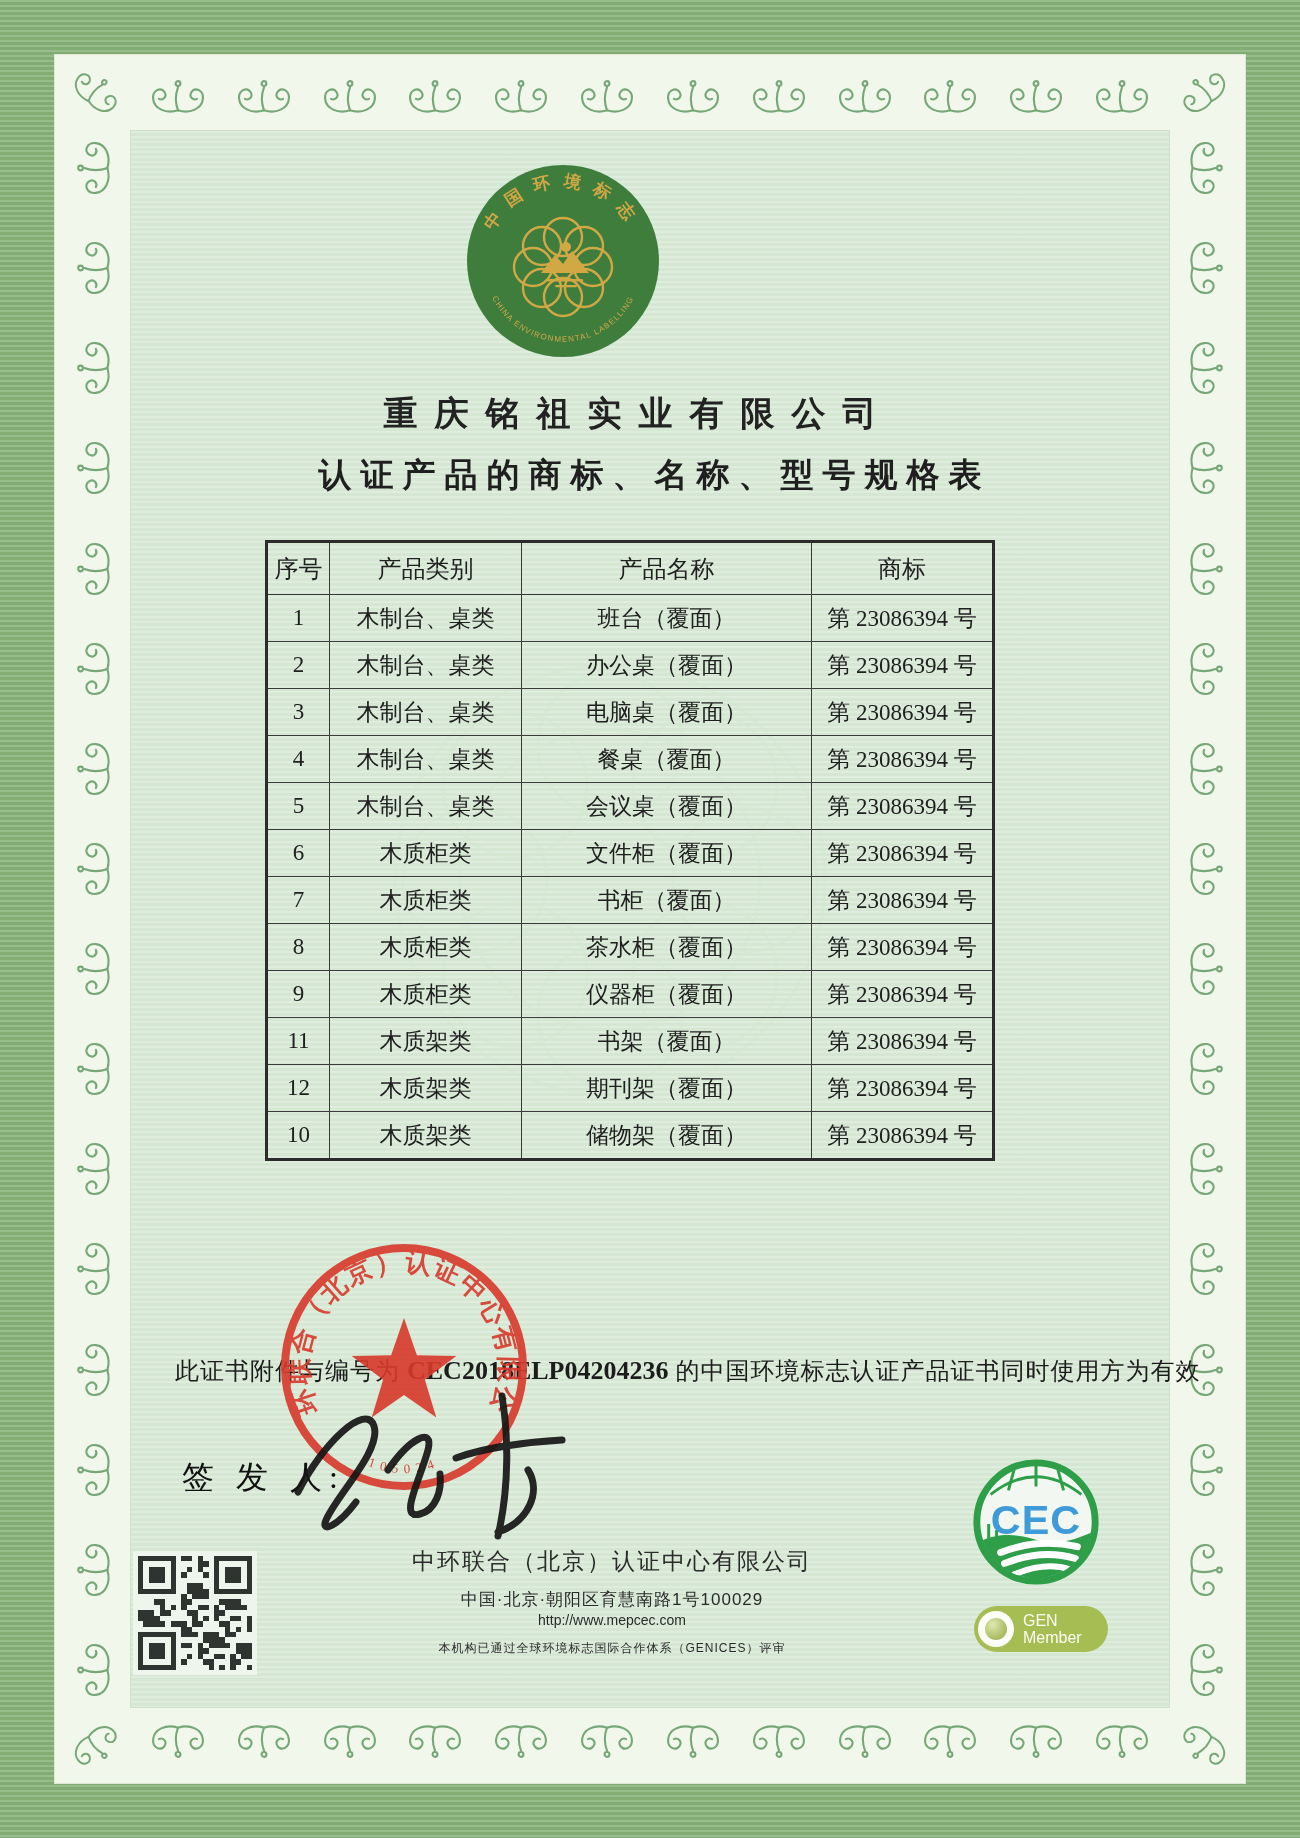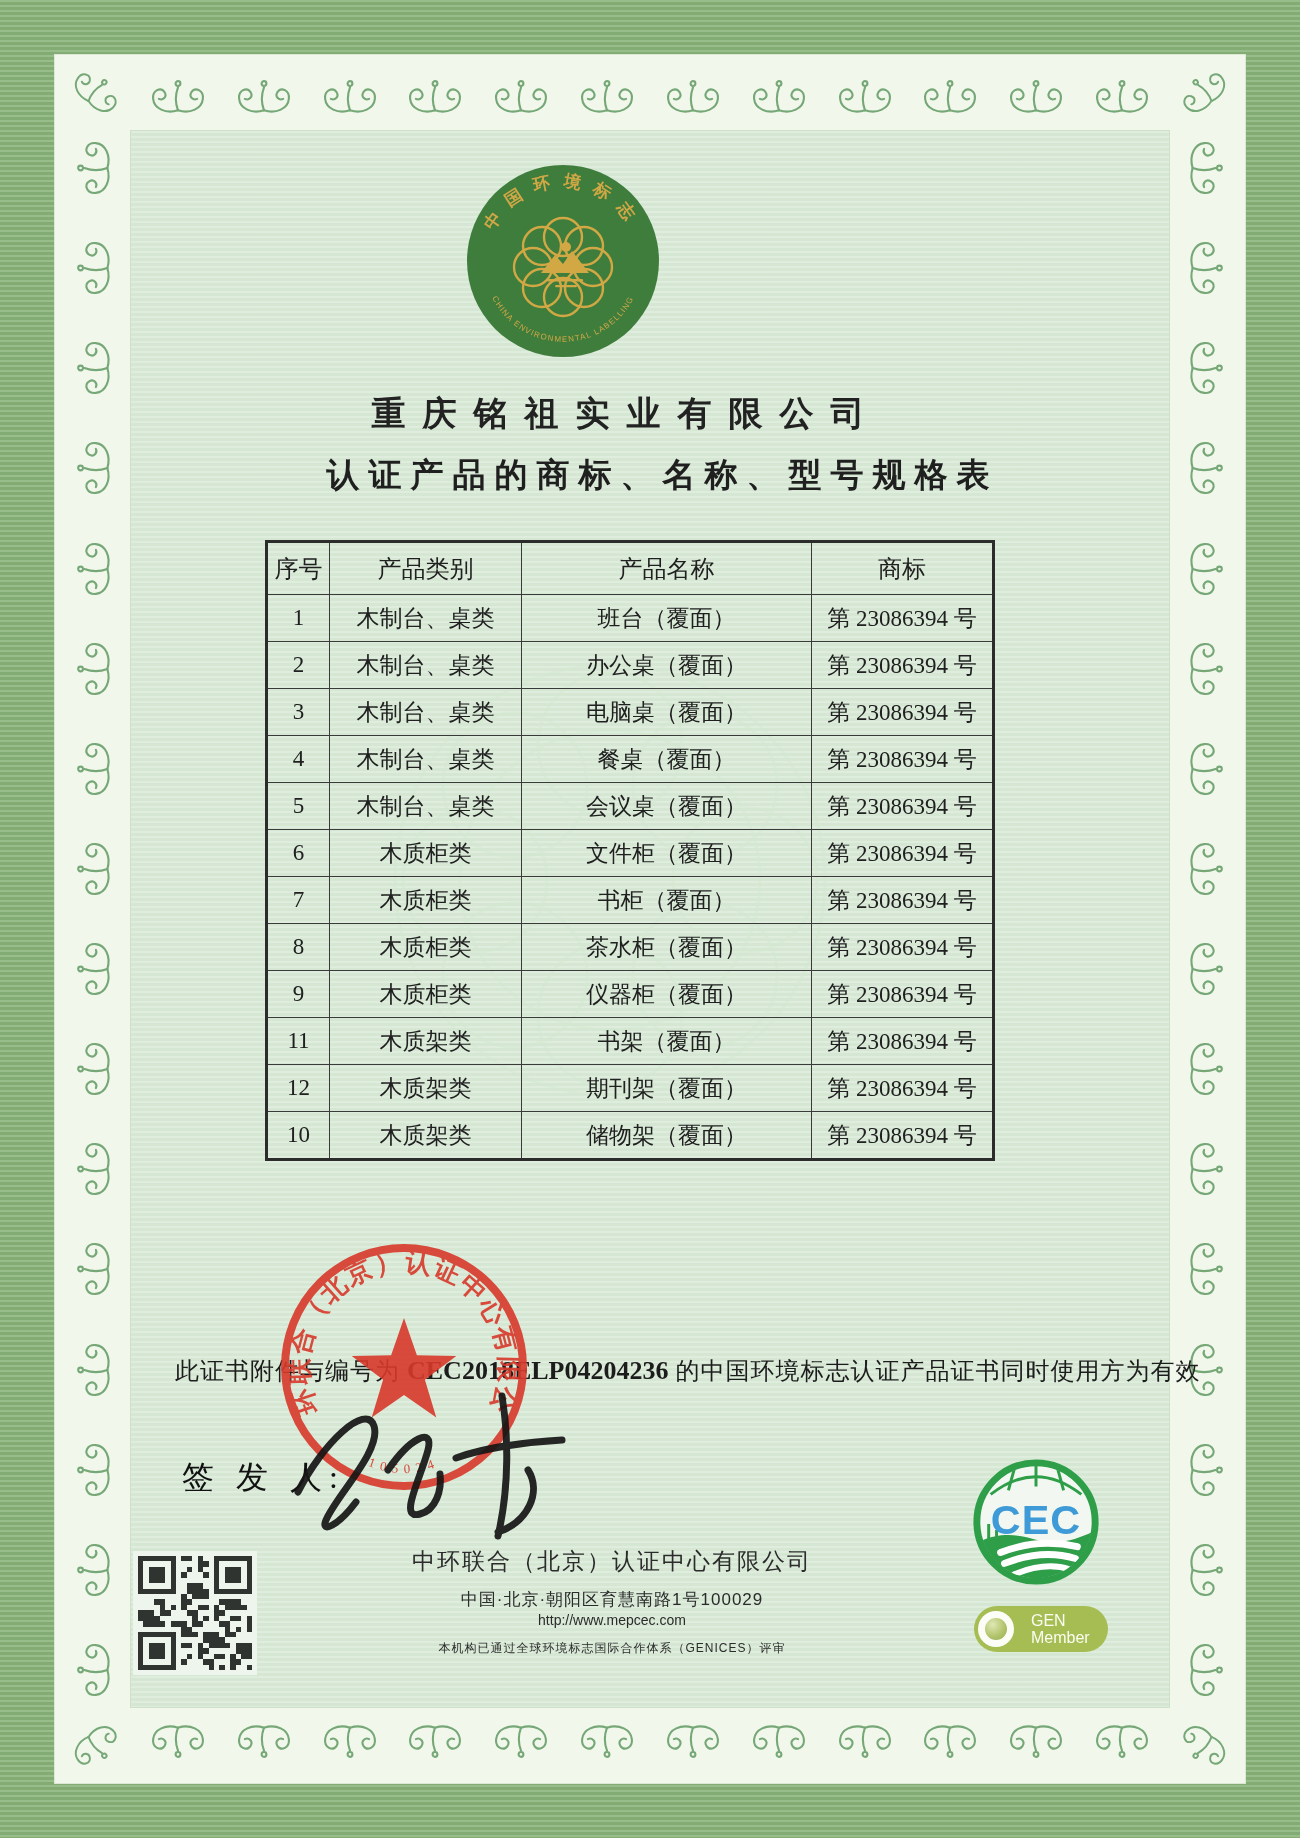--- a/index.html
+++ b/index.html
@@ -21,23 +21,23 @@
   .orn-right{top:92px;bottom:92px;right:8px;width:62px;flex-direction:column;transform:scaleX(-1);}
   .orn{width:64px;height:44px;flex:0 0 auto;}
   .orn-left .orn,.orn-right .orn{transform:rotate(-90deg);}
   .corner{position:absolute;width:58px;height:58px;}
   .c-tl{top:8px;left:14px;transform:rotate(40deg);}
   .c-tr{top:8px;right:14px;transform:rotate(-40deg) scaleX(-1);}
   .c-bl{bottom:8px;left:14px;transform:rotate(140deg) scaleX(-1);}
   .c-br{bottom:8px;right:14px;transform:rotate(-140deg);}
   
   .logo{position:absolute;left:332px;top:30px;width:200px;height:200px;z-index:2;}
-  .title{position:absolute;left:0;width:974px;top:260px;text-align:center;
+  .title{position:absolute;left:12px;width:974px;top:260px;text-align:center;
     font-size:34px;font-weight:600;color:#222;letter-spacing:17px;text-indent:17px;z-index:3;}
-  .subtitle{position:absolute;left:8px;width:1038px;top:322px;text-align:center;
+  .subtitle{position:absolute;left:0;width:1038px;top:322px;text-align:center;
     font-size:33px;font-weight:600;color:#1f1f1f;letter-spacing:9px;text-indent:9px;z-index:3;}
   .watermark{position:absolute;left:199px;top:469px;width:560px;height:560px;z-index:1;opacity:.6;}
   table.products{position:absolute;left:134px;top:409px;width:727px;border-collapse:collapse;
     z-index:2;table-layout:fixed;background:transparent;border-radius:25px;}
   table.products th,table.products td{border:1.5px solid #3a3a3a;text-align:center;
     vertical-align:middle;color:#202020;overflow:hidden;white-space:nowrap;}
   table.products{border:3.5px solid #2c2c2c;}
   table.products th{height:49px;font-size:24px;font-weight:500;}
   table.products td{height:44px;font-size:23px;font-weight:400;}
   .col-seq{width:63px;}.col-cat{width:192px;}.col-name{width:290px;}.col-tm{width:182px;}
@@ -51,21 +51,21 @@
   .qr{position:absolute;left:2px;top:1420px;width:124px;height:124px;z-index:2;background:#eef5ec;padding:5px;box-sizing:border-box;}
   .footer{position:absolute;left:181px;top:1415px;width:600px;text-align:center;z-index:2;
     font-family:"Liberation Sans","DejaVu Sans",sans-serif;color:#2b2b2b;}
   .f-org{font-size:23px;letter-spacing:2px;}
   .f-addr{font-size:17px;margin-top:11px;letter-spacing:1px;}
   .f-web{font-size:14px;margin-top:1px;}
   .f-note{font-size:12px;margin-top:12px;letter-spacing:1px;}
   .cec{position:absolute;left:836px;top:1322px;width:138px;height:138px;z-index:2;}
   .gen{position:absolute;left:843px;top:1475px;width:134px;height:46px;border-radius:23px;
     background:#a6bd53;z-index:2;display:flex;align-items:center;
-    font-family:"Liberation Sans","DejaVu Sans",sans-serif;gap:8px;}
+    font-family:"Liberation Sans","DejaVu Sans",sans-serif;}
   .gen-globe{position:relative;width:36px;height:36px;margin-left:4px;border-radius:50%;background:#fdfdf8;
     display:flex;align-items:center;justify-content:center;}
   .gen-sphere{width:22px;height:22px;border-radius:50%;
     background:radial-gradient(circle at 35% 30%,#dfe8b4,#b3c56e 55%,#94ab4e);}
   .gen-text{margin-left:9px;color:#fbfdf2;font-size:16px;line-height:17px;}
   .hidden-ringtext{position:absolute;width:1px;height:1px;overflow:hidden;opacity:0;}
 </style>
 </head>
 <body>
 

